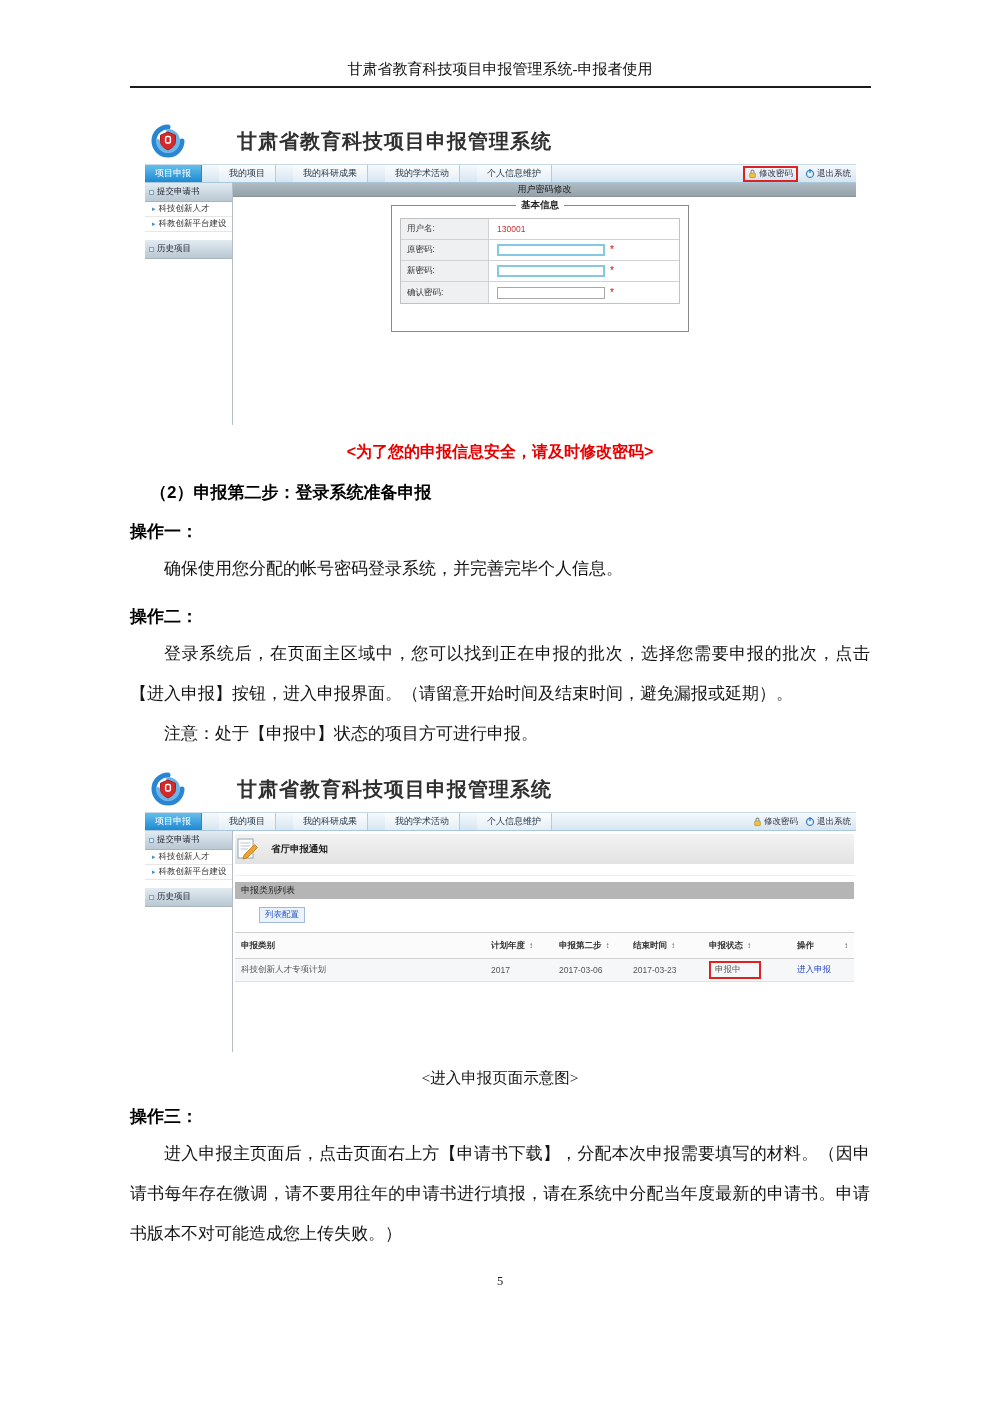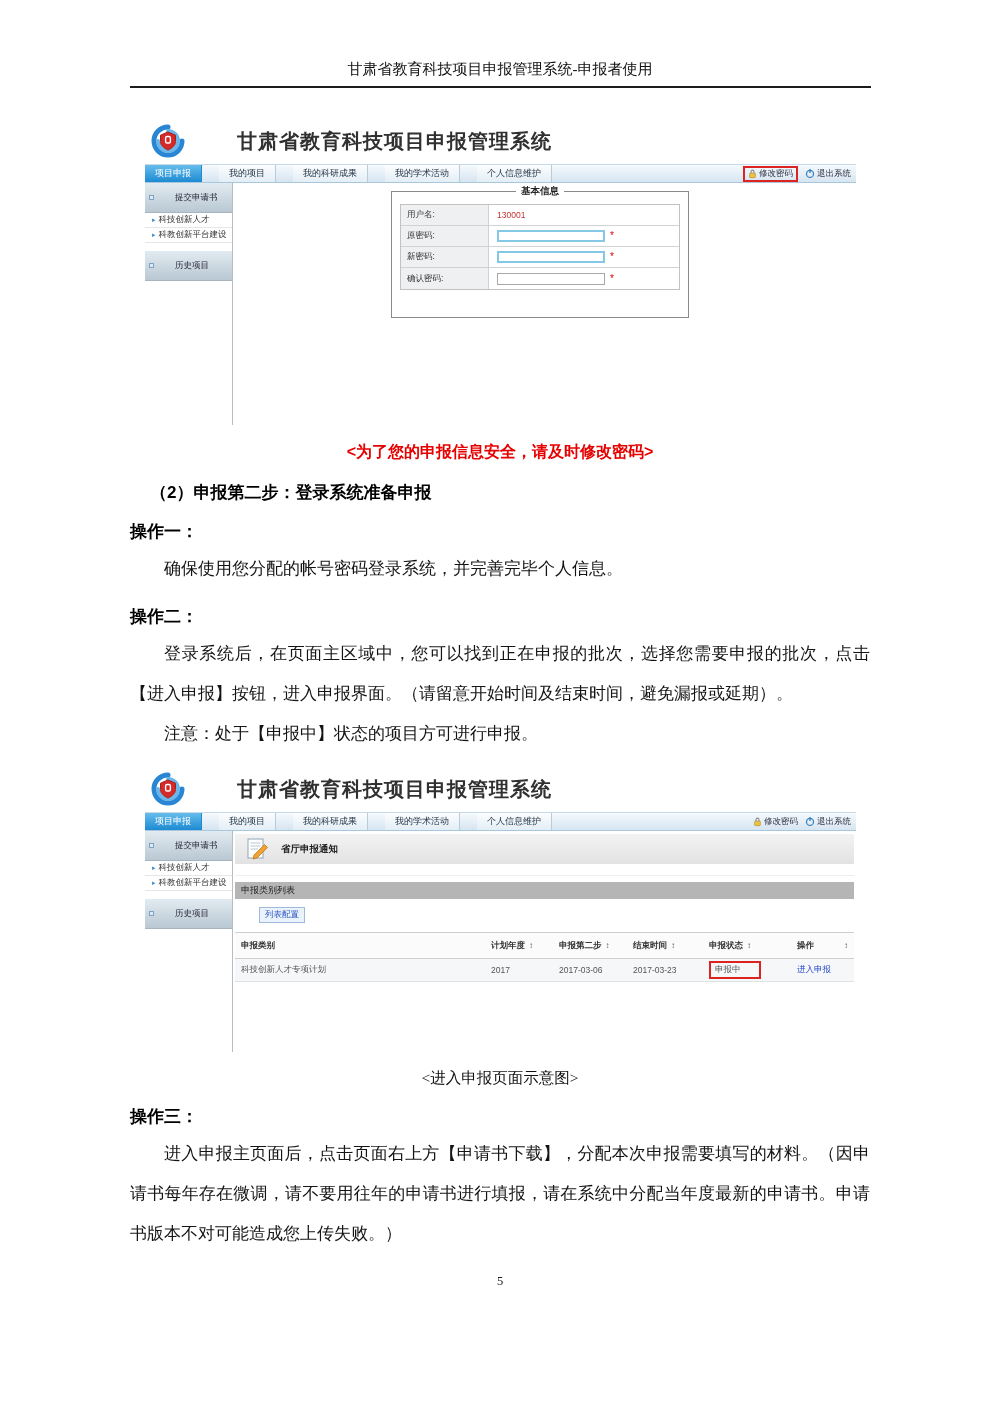--- a/index.html
+++ b/index.html
@@ -32,21 +32,21 @@
   .tab { padding:0 10px; display:flex; align-items:center; color:#223344;
     border-right:1px solid #b9cbd9; background:linear-gradient(#fcfdfe,#e3eef6); cursor:default; }
   .tab.active { min-width:56px; justify-content:center; color:#fff;
     background:linear-gradient(#67bdec,#1d8ad2); border-right-color:#1d8ad2; }
   .tab-spacer { flex:1; }
   .toplinks { display:flex; align-items:center; gap:7px; padding-right:5px; font-size:8.5px; color:#334; }
   .toplink { display:flex; align-items:center; gap:2px; }
   .redbox { border:2px solid #dd2222; padding:0 3px; }
   .shot-body { display:flex; }
   .sidebar { width:88px; border-right:1px solid #b3bec6; background:#fff; }
-  .side-group { height:30px; display:flex; align-items:center; gap:21px; padding-left:4px;
+  .side-group { height:19px; display:flex; align-items:center; gap:3px; padding-left:4px;
     font-size:8.5px; color:#223; background:linear-gradient(#e2ebf1,#b9c8d3); border-bottom:1px solid #a9b5be; }
   .side-group .sq { width:5px; height:5px; border:1px solid #7fa3c0; background:#dce9f3; flex:0 0 auto; }
   .side-item { height:15px; display:flex; align-items:center; gap:3px; padding-left:7px;
     font-size:8.5px; color:#333; border-bottom:1px solid #e6e6e6; }
   .side-item .arr { color:#4a90c8; font-size:7px; }
   .side-gap { height:8px; }
   .main { flex:1; background:#fff; }
   .main-titlebar { height:14px; display:flex; align-items:center; justify-content:center;
     font-size:9px; color:#1d1d1d; background:linear-gradient(#b0bbc2,#95a2aa); border-bottom:1px solid #8a969e; }
 
@@ -64,21 +64,21 @@
   .frm-label { width:88px; flex:0 0 88px; display:flex; align-items:center; padding-left:6px;
     background:#eef0f2; border-right:1px solid #d2d2d2; font-size:8.5px; color:#333; }
   .frm-value { flex:1; display:flex; align-items:center; gap:5px; padding-left:8px; background:#fff; }
   .uname { color:#c23333; font-size:8.5px; }
   .inp { width:108px; height:12px; border:1px solid #a8a8a8; background:#fff; }
   .inp.hl { border:2px solid #85c8e6; }
   .req { color:#d00; font-size:10px; line-height:10px; }
 
   
   .shot2 .shot-body { height:221px; }
-  .notice-row { height:30px; display:flex; align-items:center; gap:12px; padding-left:10px;
+  .notice-row { height:30px; display:flex; align-items:center; gap:12px; 
     margin:3px 2px 0; background:linear-gradient(#f3f3f3,#e2e2e2); }
   .notice-title { font-size:9.5px; font-weight:bold; color:#222; }
   .gapline { height:12px; border-bottom:1px solid #eee; margin:0 2px; background:#fff; }
   .listbar { height:17px; display:flex; align-items:center; padding-left:6px; margin:6px 2px 0;
     background:#b5b5b5; font-size:9px; font-weight:normal; color:#222; }
   .listcfg { display:inline-block; margin:8px 0 0 26px; font-size:8.5px; color:#2a55c0;
     background:#eaf2fb; border:1px solid #9fb9da; padding:1px 5px; cursor:pointer; }
   .tbl { margin:9px 2px 0; border-top:1px solid #cfcfcf; font-size:8.5px; }
   .thead { display:flex; align-items:center; height:26px; background:#fbfbfc;
     border-bottom:1px solid #cfcfcf; font-weight:bold; color:#333; }
@@ -150,20 +150,21 @@
         <span class="arr">▸</span>
         <span>科教创新平台建设</span>
       </div>
       <div class="side-gap"></div>
       <div class="side-group">
         <span class="sq"></span>
         <span>历史项目</span>
       </div>
     </div>
     <div class="main">
+      <div class="main-titlebar">用户密码修改</div>
       <fieldset class="fieldset">
         <legend>基本信息</legend>
         <div class="frm">
           <div class="frm-row">
             <div class="frm-label">用户名:</div>
             <div class="frm-value">
                 <span class="uname">130001</span>
               </div>
           </div>
           <div class="frm-row">

